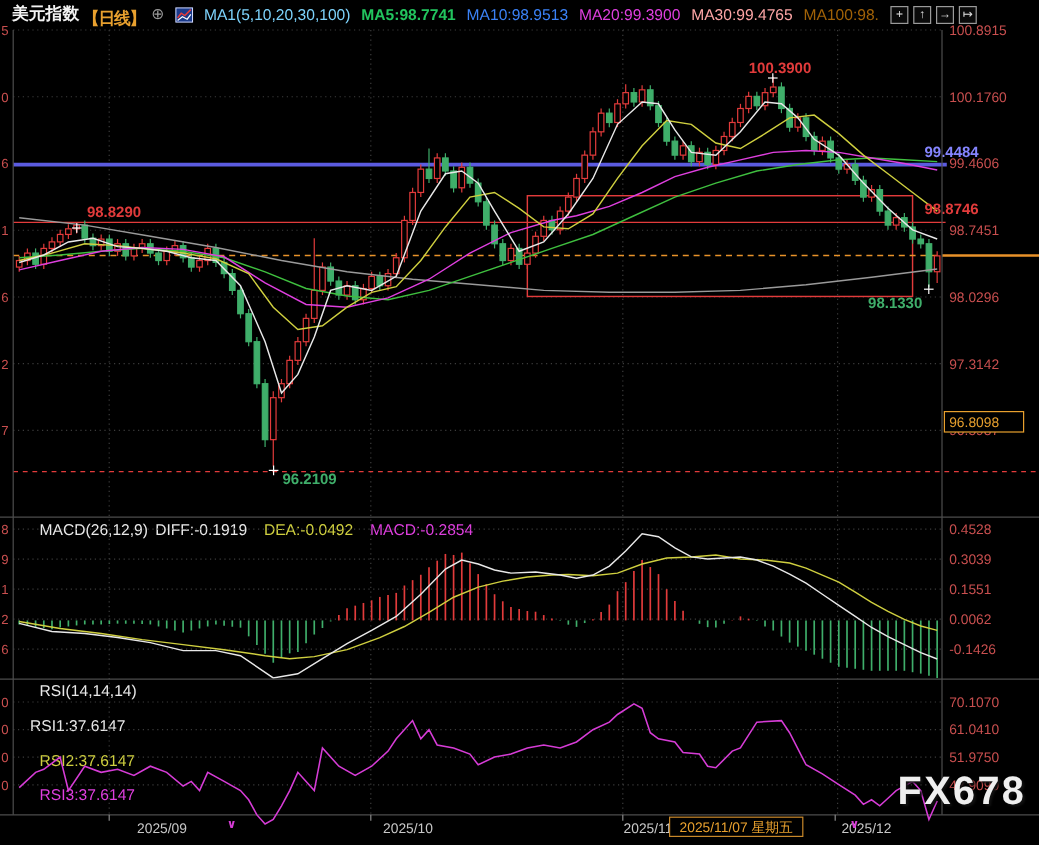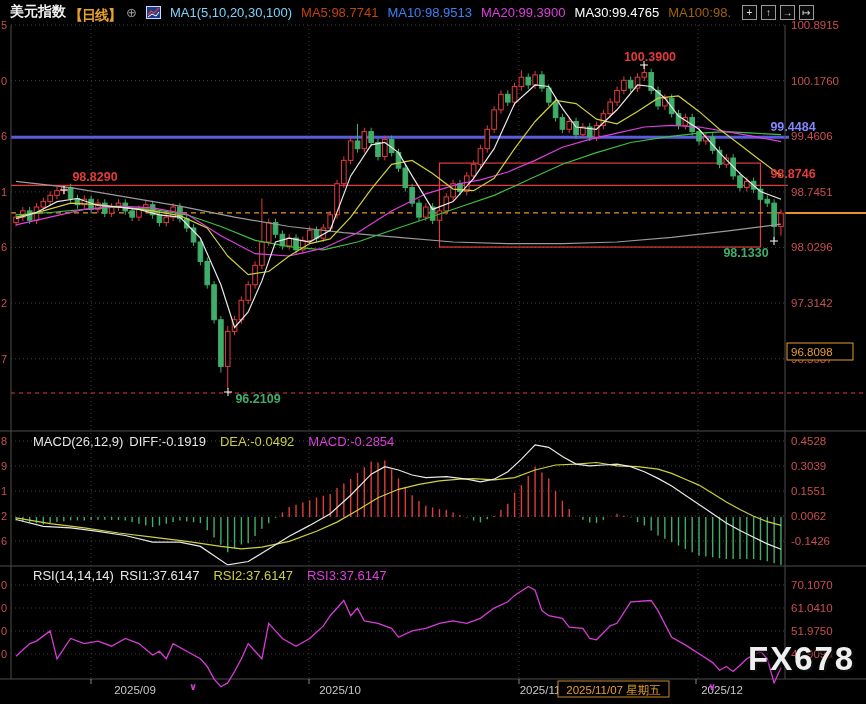--- a/index.html
+++ b/index.html
@@ -4,26 +4,26 @@
 <style>
   html,body{margin:0;padding:0;background:#000;}
   #app{position:relative;width:866px;height:704px;background:#000;overflow:hidden;
        font-family:"Liberation Sans","DejaVu Sans",sans-serif;}
   #titlebar{position:absolute;left:0;top:0;width:866px;height:24px;display:flex;
             align-items:center;gap:9px;padding-left:10px;box-sizing:border-box;font-size:13px;color:#ddd;}
   .sym{color:#f2f2f2;font-weight:bold;font-size:14px;}
   .period{color:#e8a02e;font-weight:bold;font-size:14px;letter-spacing:-1px;}
   .circle-plus{color:#9a9a9a;font-size:13px;}
   .ma-set{color:#7dd3fc;}
-  .ma5{color:#c2410c;} .ma10{color:#3b82f6;} .ma20{color:#df3fdf;} .ma30{color:#ffffff;} .ma100{color:#a16207;}
+  .ma5{color:#22c55e;font-weight:bold;} .ma10{color:#3b82f6;} .ma20{color:#df3fdf;} .ma30{color:#fca5a5;} .ma100{color:#a16207;}
   #tb-icons{margin-left:auto;margin-right:52px;display:flex;gap:4px;}
   .tbicon{width:15px;height:15px;border:1px solid #9a9a9a;color:#e0e0e0;font-size:10px;line-height:14px;
           text-align:center;box-sizing:border-box;cursor:pointer;background:#0a0a0a;}
   .panel-header{position:absolute;left:33px;font-size:13px;display:flex;gap:14px;white-space:nowrap;}
-  #macd-header{top:434px;} #rsi-header{top:568px;}
+  #macd-header{top:434px;} #rsi-header{top:568px;flex-direction:column;}
   .hw{color:#e8e8e8;} .hy{color:#cfcf3f;} .hm{color:#df3fdf;}
   #watermark{position:absolute;left:748px;top:640px;font-size:33px;font-weight:bold;color:#efefef;
              letter-spacing:2px;text-shadow:2px 2px 2px #111;z-index:5;}
   svg text{font-family:"Liberation Sans","DejaVu Sans",sans-serif;}
 </style>
 </head>
 <body>
 
 <div id="app">
 

